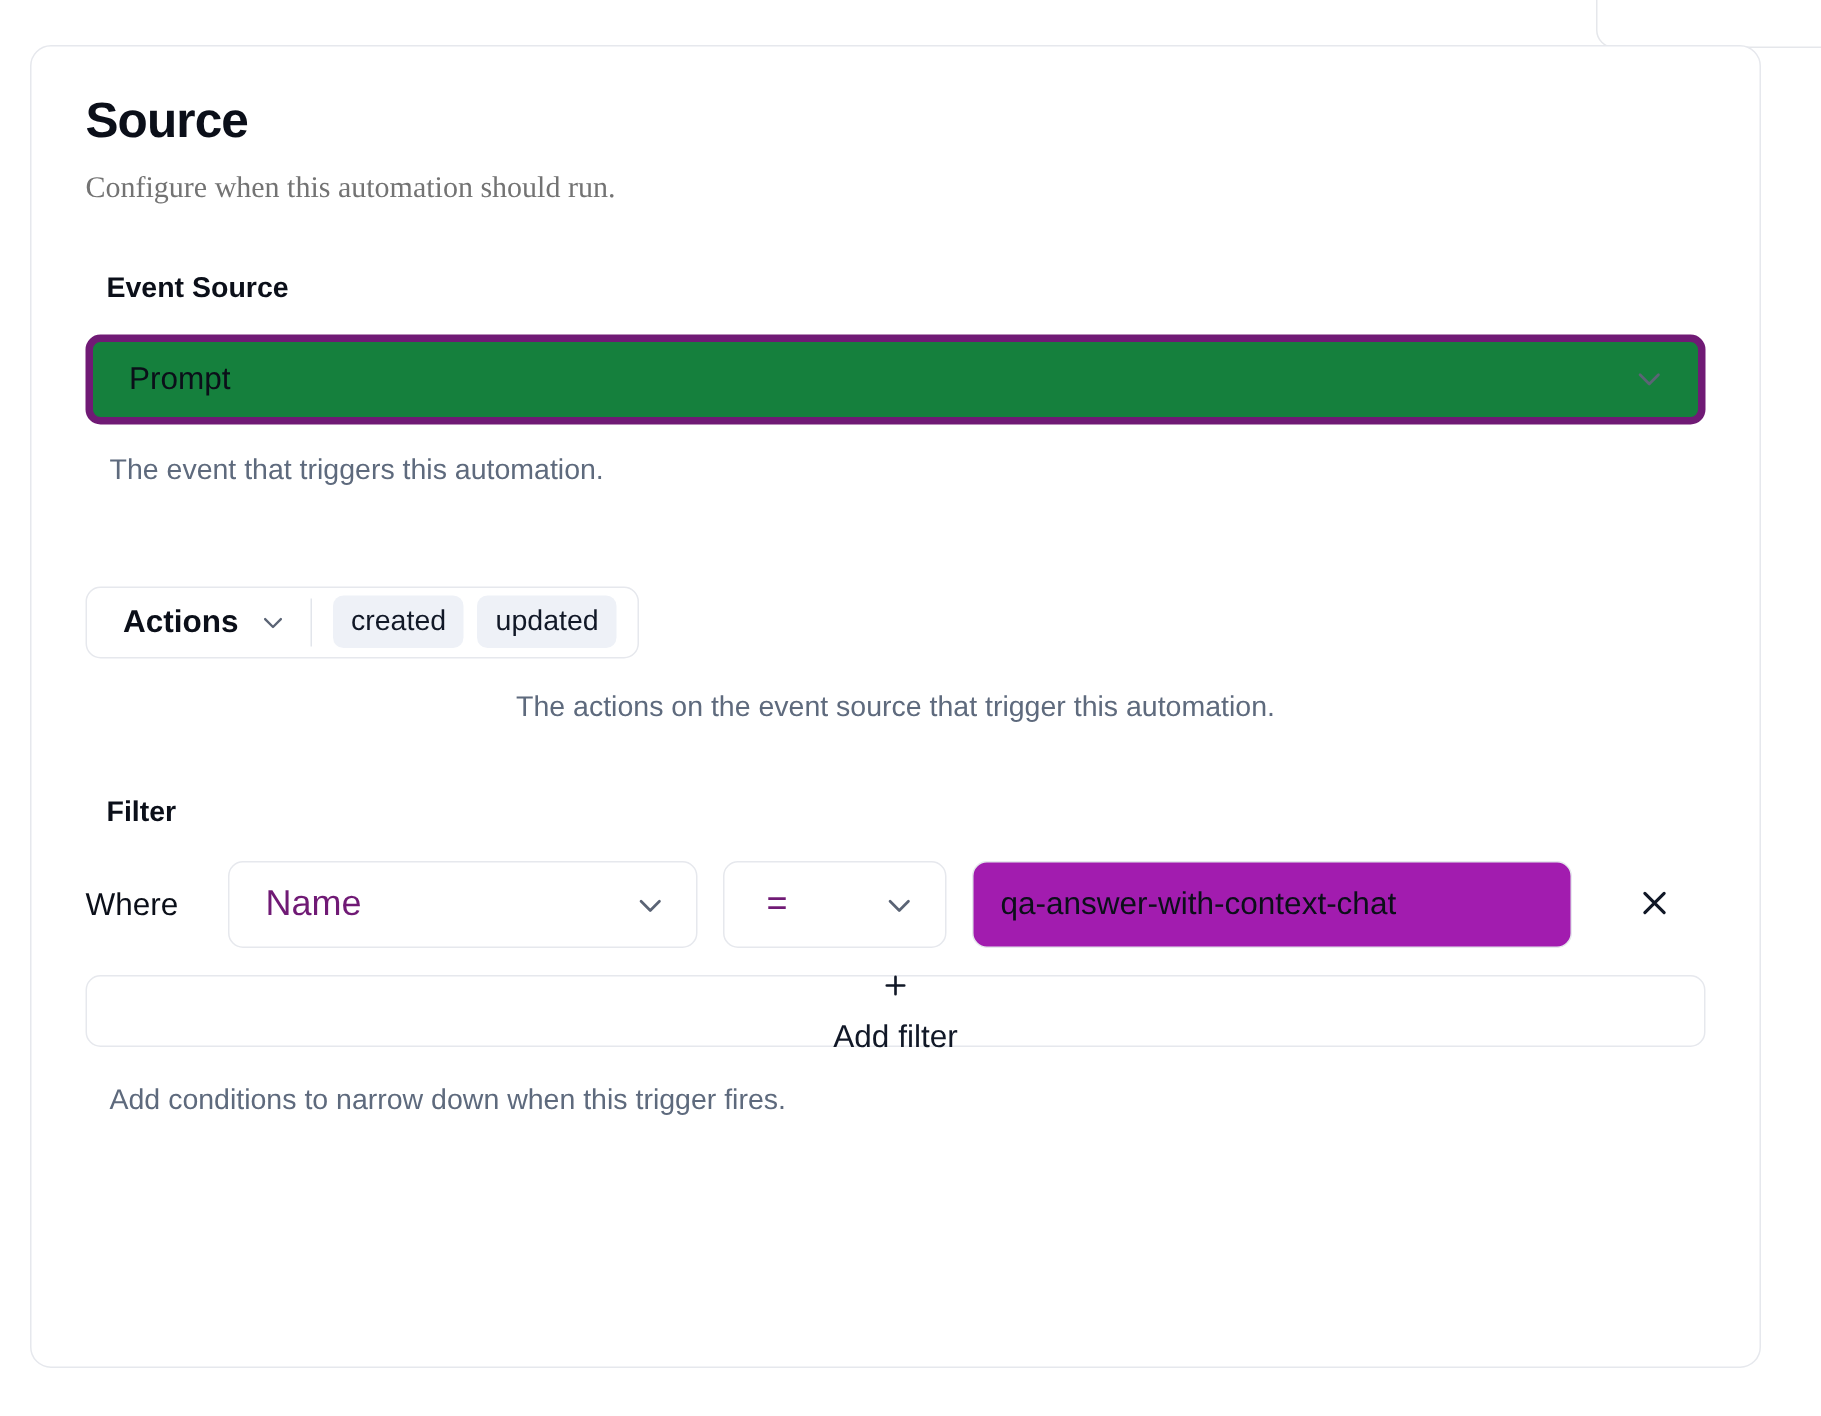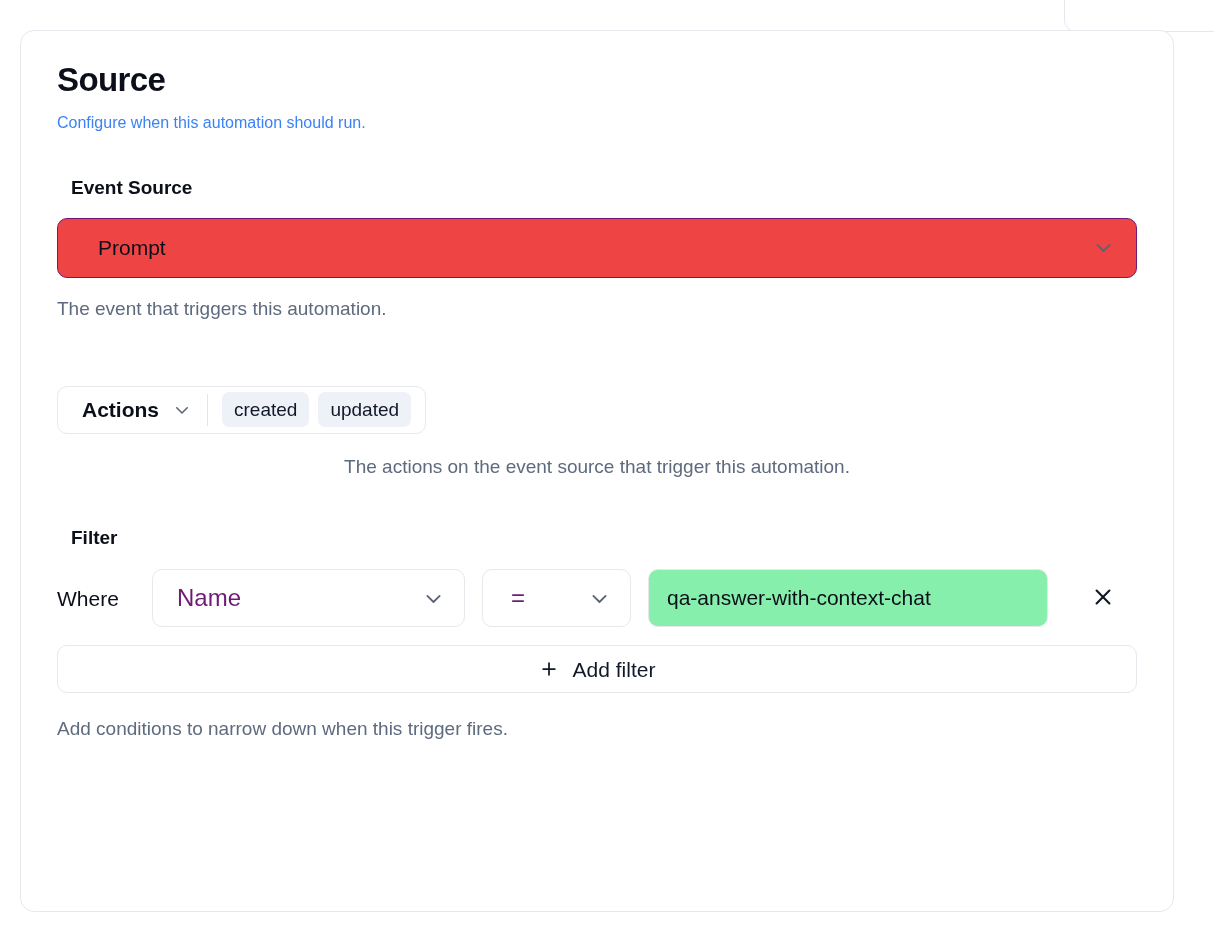--- a/index.html
+++ b/index.html
@@ -41,54 +41,55 @@
   .card-title {
     font-size: 33px;
     font-weight: 700;
     color: #0b0f19;
     letter-spacing: -0.6px;
     margin: 0;
     line-height: 1.15;
   }
 
   .card-subtitle {
-    font-size: 16px;
-    color: #3b82f6;
+    font-size: 20px;
+    color: #737373;
     margin: 14px 0 0 0;
     line-height: 1.2;
+    font-family: Liberation Serif, serif;
   }
 
   .field-label {
     font-size: 19px;
     font-weight: 700;
     color: #0b0f19;
     margin: 14px;
     line-height: 1.2;
   }
 
   .field-help {
     font-size: 19px;
     color: #5e6a7d;
-    margin: 0;
+    margin: 16px;
     line-height: 1.2;
   }
 
   
   .sec-event-source { margin-top: 45px; }
   .select-full {
     margin-top: 18px;
     height: 60px;
     width: 100%;
-    border: 1px solid #701a75;
-    border-radius: 10px;
-    background: #ef4444;
+    border: 5px solid #701a75;
+    border-radius: 10px;
+    background: #15803d;
     display: flex;
     align-items: center;
     justify-content: space-between;
-    padding: 0 22px 0 40px;
+    padding: 0 22px 0 24px;
     cursor: pointer;
   }
   .select-value {
     font-size: 21px;
     color: #0b0f19;
     line-height: 1;
   }
 
   .chev {
     width: 21px;
@@ -170,21 +171,21 @@
     justify-content: space-between;
     cursor: pointer;
   }
   .f-field { width: 313px; padding: 0 20px 0 24px; }
   .f-op    { width: 149px; padding: 0 20px 0 28px; }
   .f-value {
     width: 400px;
     height: 58px;
     border: 1px solid #e6e8ed;
     border-radius: 10px;
-    background: #86efac;
+    background: #a21caf;
     padding: 0 16px 0 18px;
     font-size: 21px;
     font-family: "Liberation Sans", sans-serif;
     color: #0b0f19;
   }
   .f-select-text { font-size: 24px; color: #701a75; line-height: 1; }
 
   .remove-btn {
     width: 42px;
     height: 42px;
@@ -206,20 +207,21 @@
     height: 48px;
     border: 1px solid #e6e8ed;
     border-radius: 10px;
     background: #fff;
     display: flex;
     align-items: center;
     justify-content: center;
     gap: 14px;
     cursor: pointer;
     font-family: "Liberation Sans", sans-serif;
+    flex-direction: column;
   }
   .plus-icon { width: 20px; height: 20px; display: block; }
   .plus-icon path { stroke: #111827; stroke-width: 2.1; stroke-linecap: round; }
   .add-filter-label {
     font-size: 21px;
     color: #111827;
     line-height: 1;
   }
   .help-filter { margin-top: 25px; }
 </style>

